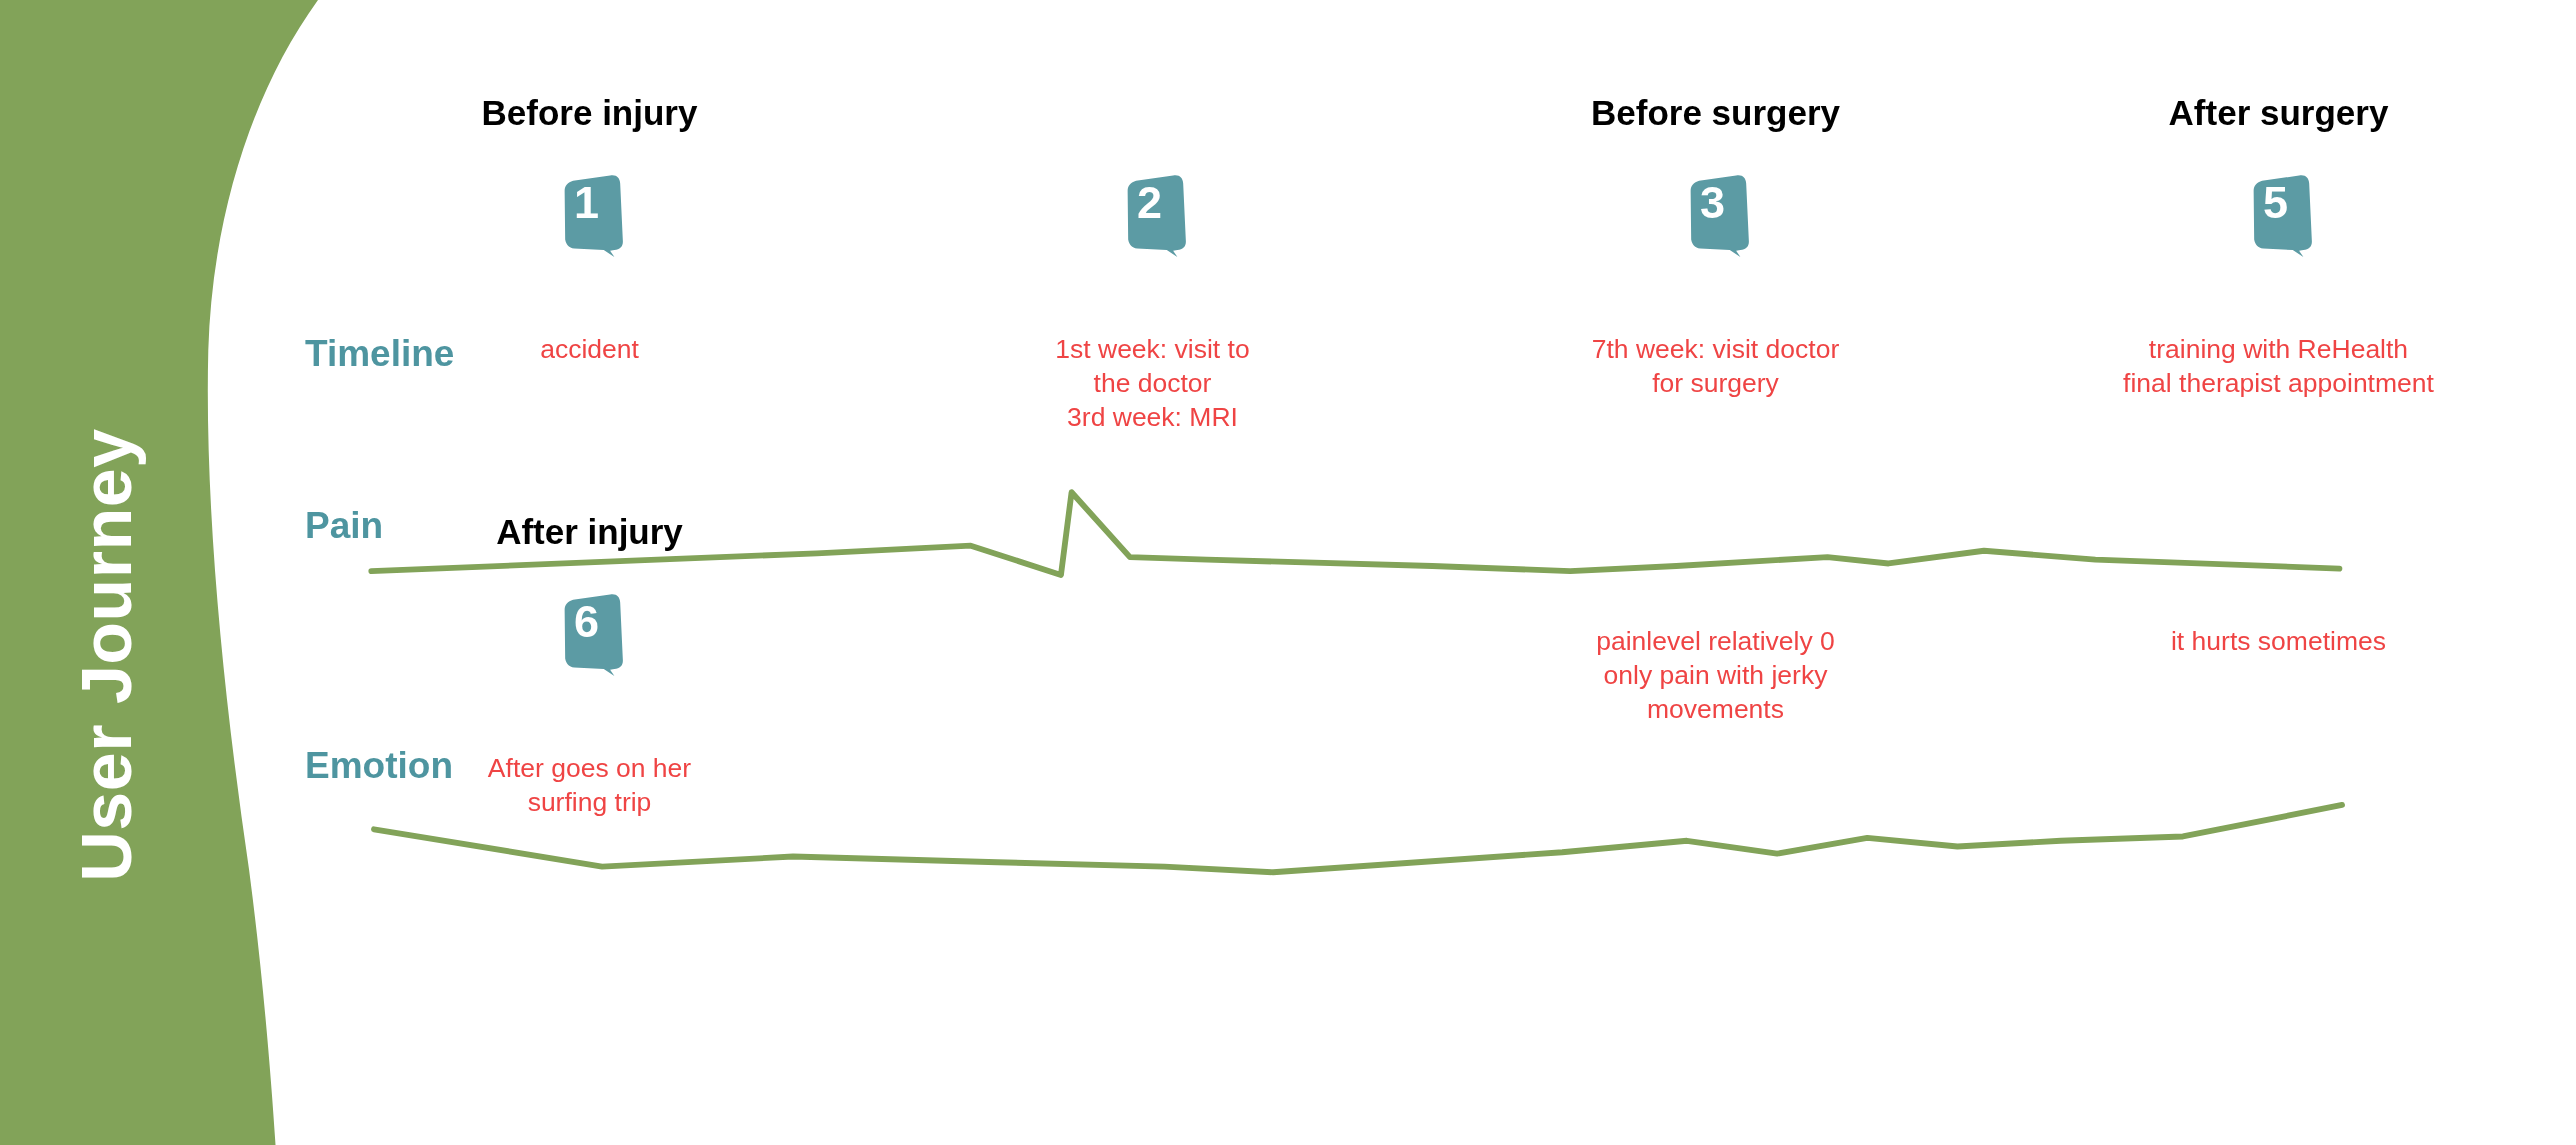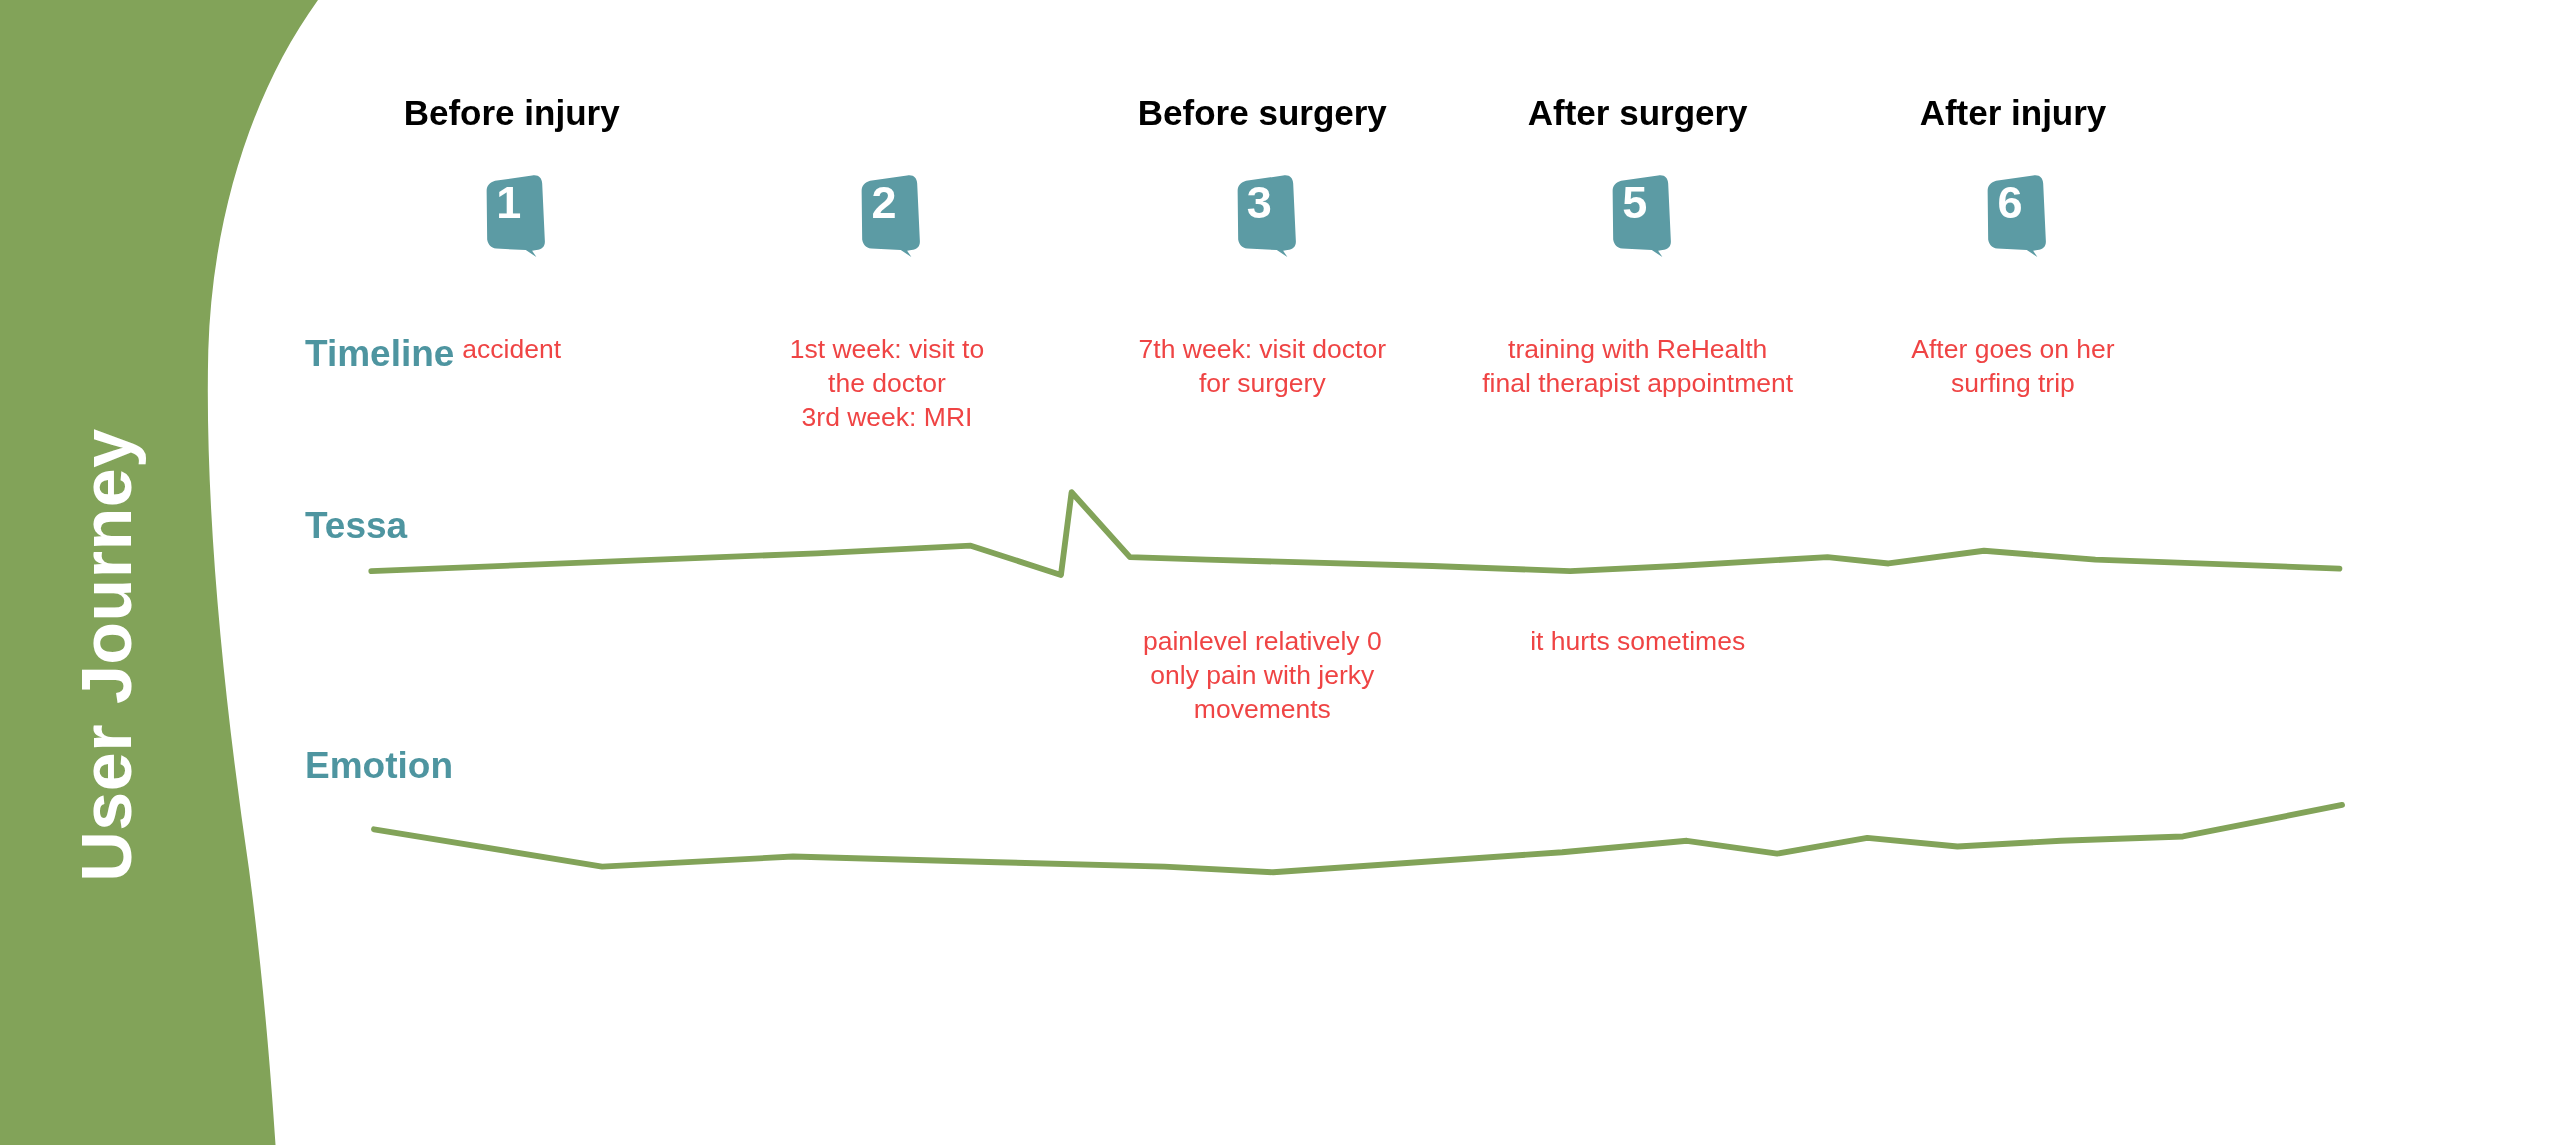--- a/index.html
+++ b/index.html
@@ -42,27 +42,27 @@
     font-size: 70px;
     font-weight: 700;
     letter-spacing: 0.5px;
     white-space: nowrap;
     font-family: "Liberation Sans", sans-serif;
   }
 
   
   .columns {
     position: absolute;
-    left: 324px;
+    left: 308px;
     top: 0;
     width: 2252px;
     height: 838px;
     z-index: 3;
     display: grid;
-    grid-template-columns: repeat(6, 1fr);
+    grid-template-columns: repeat(4, 1fr);
   }
   .col {
     position: relative;
   }
 
   .col-header {
     position: absolute;
     top: 95px;
     left: 0;
     width: 100%;
@@ -169,21 +169,21 @@
 
 <div id="stage">
 
   <svg class="sidebar-shape" viewBox="0 0 700 2160" preserveAspectRatio="none">
     <path d="M 0 0 L 600 0 C 470 180 400 420 393 660 C 386 950 420 1300 470 1640 C 495 1830 510 2010 520 2160 L 0 2160 Z" fill="#82A359"></path>
   </svg>
   <div class="sidebar-title">User Journey</div>
 
   <div class="row-labels">
     <div class="row-label label-timeline">Timeline</div>
-    <div class="row-label label-pain">Tessa</div>
+    <div class="row-label label-pain">Pain</div>
     <div class="row-label label-emotion">Emotion</div>
   </div>
 
   <div class="columns">
 
     <div class="col">
       <div class="col-header">Before injury</div>
       <div class="badge-wrap">
         <div class="badge">
           <svg viewBox="0 0 130 155">

